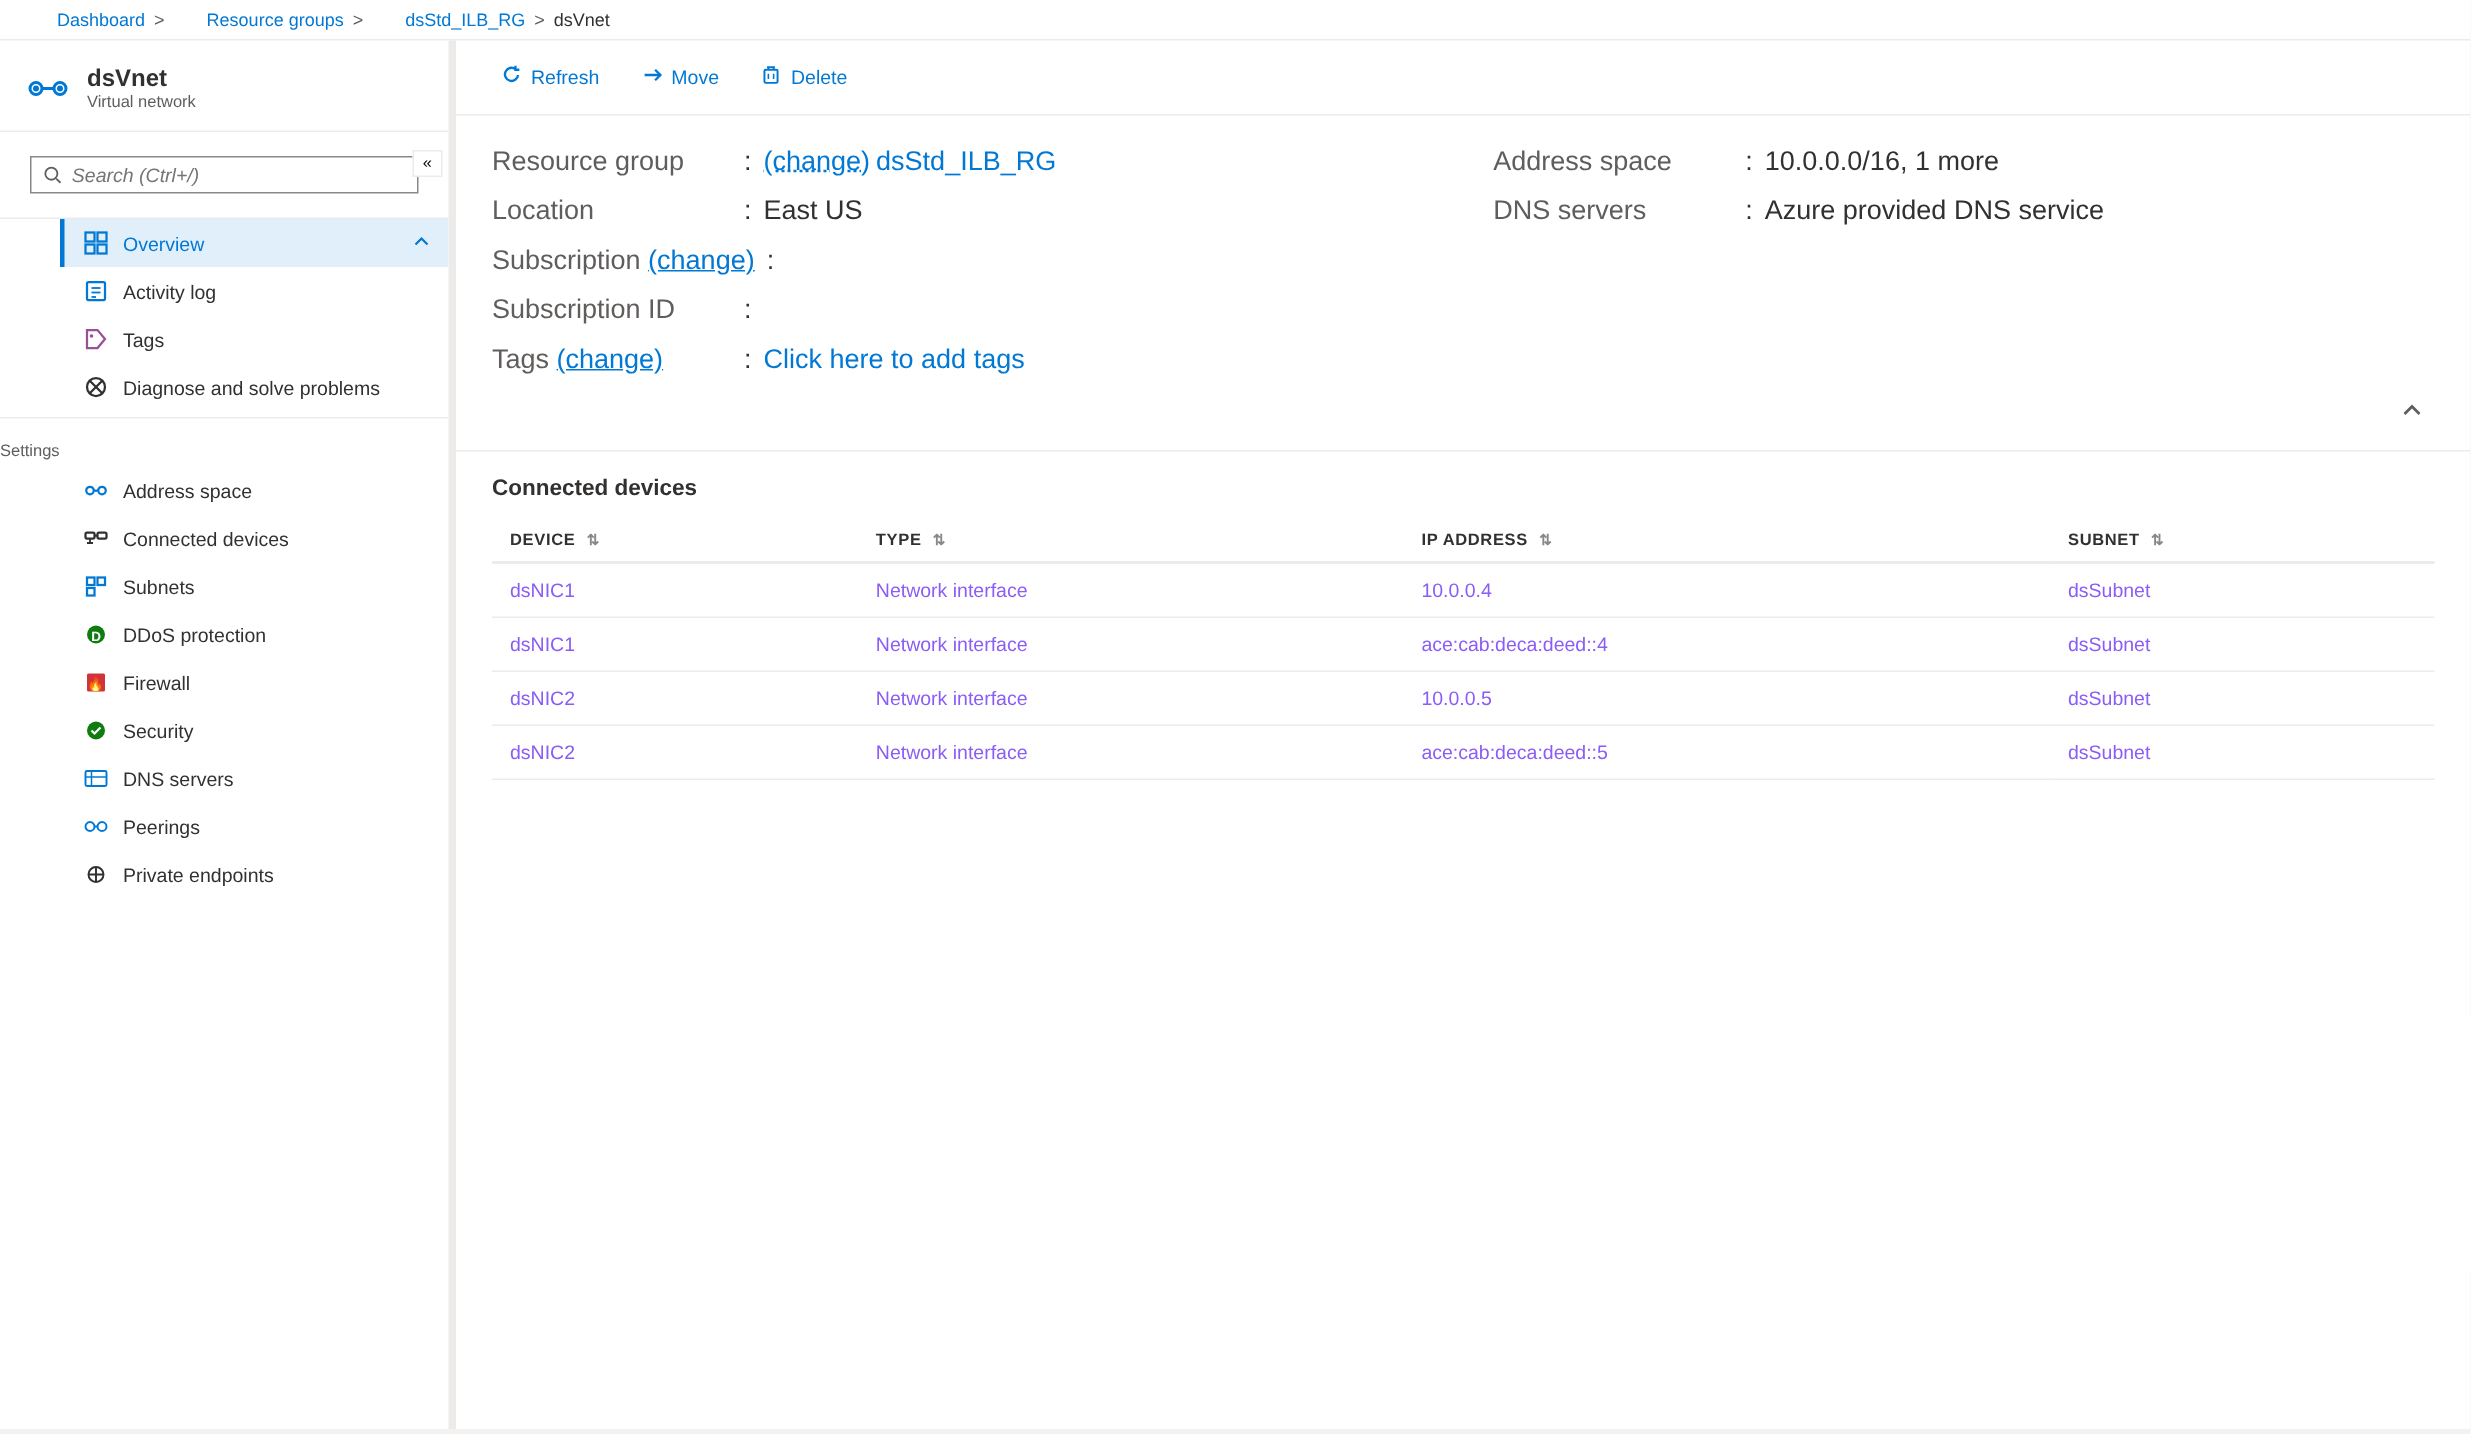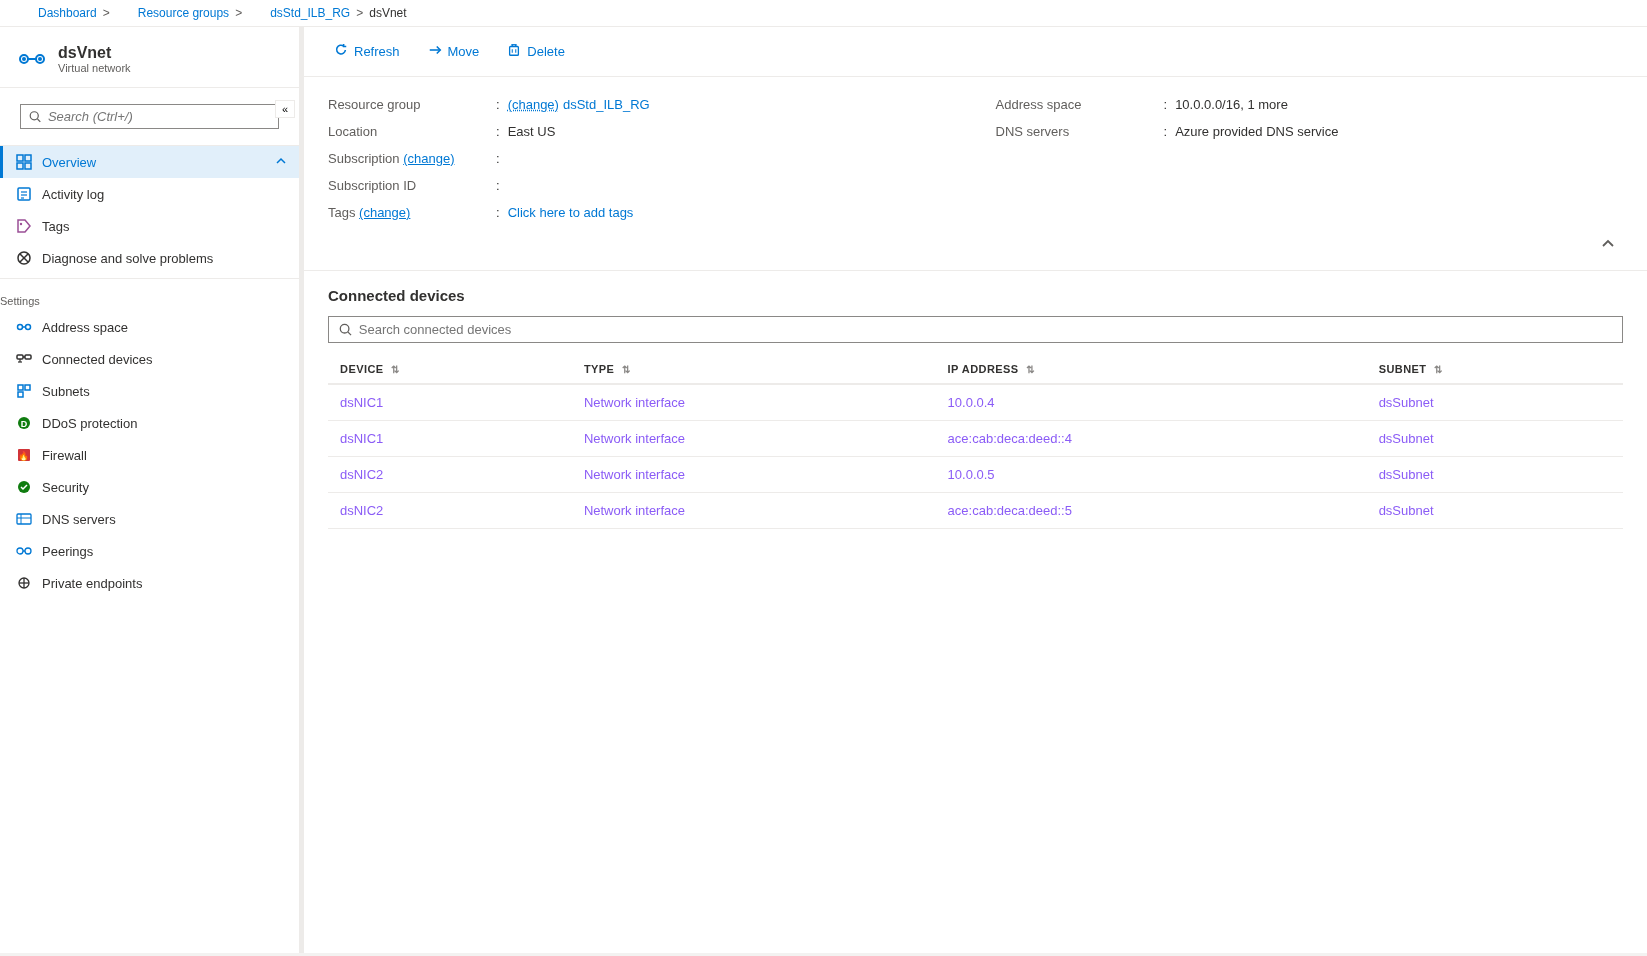--- a/index.html
+++ b/index.html
@@ -83,20 +83,21 @@
 
     .nav-item {
       display: flex;
       align-items: flex-end;
       gap: 10px;
       padding: 8px 16px;
       cursor: pointer;
       color: #323130;
       font-size: 13px;
       position: relative;
+      margin-left: 40px;
     }
     .nav-item.active { background: #e1effa; color: #0078d4; }
     .nav-item.active::before {
       content: '';
       position: absolute;
       left: 0;
       top: 0;
       bottom: 0;
       width: 3px;
       background: #0078d4;
@@ -158,21 +159,21 @@
       display: grid;
       grid-template-columns: 1fr 1fr;
       gap: 0;
     }
     .overview-col { display: flex; flex-direction: column; gap: 4px; }
     .overview-row {
       display: flex;
       align-items: baseline;
       gap: 0;
       padding: 4px 0;
-      font-size: 13px;
+      font-size: 18px;
     }
     .overview-label { color: #605e5c; min-width: 160px; }
     .overview-value { color: #323130; display: flex; align-items: center; gap: 4px; }
     .overview-value a { color: #0078d4; text-decoration: none; }
     .colon { margin: 0 8px; color: #323130; }
 
     .collapse-section-btn {
       display: flex;
       margin-left: auto;
       background: transparent;
@@ -547,27 +548,20 @@
             <svg width="14" height="14" viewBox="0 0 14 14">
               <polyline points="2,10 7,5 12,10" fill="none" stroke="#605e5c" stroke-width="1.8"></polyline>
             </svg>
           </button>
         </div>
       </div>
 
       <div class="devices-section">
         <div class="section-title">Connected devices</div>
 
-        <div class="devices-search">
-          <svg width="14" height="14" viewBox="0 0 16 16">
-            <circle cx="6.5" cy="6.5" r="5" fill="none" stroke="#605e5c" stroke-width="1.5"></circle>
-            <line x1="10.5" y1="10.5" x2="14" y2="14" stroke="#605e5c" stroke-width="1.5"></line>
-          </svg>
-          <input type="text" placeholder="Search connected devices" style="">
-        </div>
 
         <table class="devices-table">
           <thead>
             <tr>
               <th>
                 DEVICE
                 <span class="sort-icon">⇅</span>
               </th>
               <th>
                 TYPE

